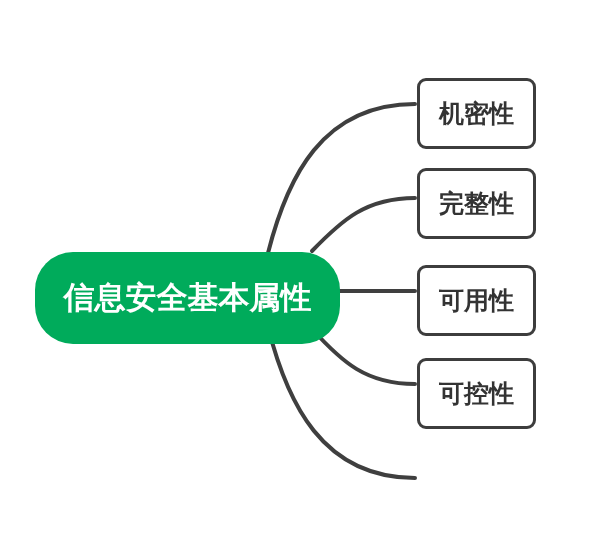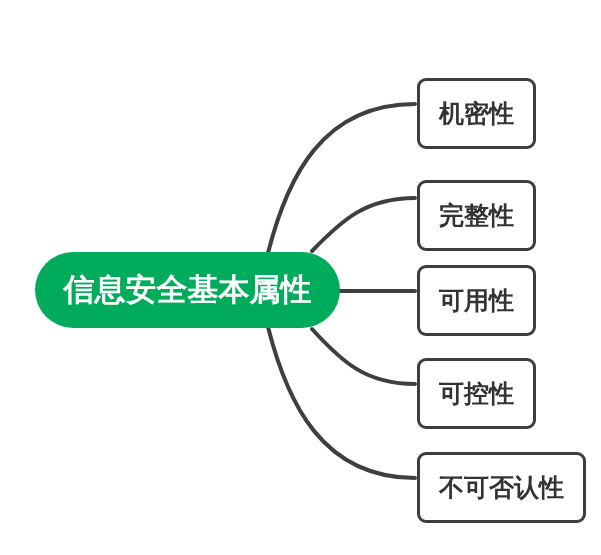--- a/index.html
+++ b/index.html
@@ -34,21 +34,21 @@
     stroke: var(--line-color);
     stroke-width: 4;
     stroke-linecap: round;
   }
 
   .root-node {
     position: absolute;
     left: 35px;
     top: 252px;
     width: 305px;
-    height: 76px;
+    height: 92px;
     background: var(--root-fill);
     border-radius: 38px;
     display: flex;
     align-items: center;
     justify-content: center;
   }
   .root-node .label {
     color: var(--root-text);
     font-size: 31px;
     font-weight: bold;
@@ -69,21 +69,21 @@
     align-items: center;
     justify-content: center;
   }
   .branch-node .label {
     color: var(--box-text);
     font-size: 25px;
     font-weight: bold;
     white-space: nowrap;
   }
   .branch-0 { top: 78px;  }
-  .branch-1 { top: 180px; }
+  .branch-1 { top: 168px; }
   .branch-2 { top: 265px; }
   .branch-3 { top: 358px; }
   .branch-4 { top: 452px; }
 
   .watermark {
     position: absolute;
     left: 430px;
     top: 527px;
     font-size: 15px;
     color: var(--watermark-color);
@@ -117,18 +117,15 @@
   </div>
 
   <div class="branch-node branch-3">
     <span class="label">可控性</span>
   </div>
 
   <div class="branch-node branch-2">
     <span class="label">可用性</span>
   </div>
 
-  <div class="branch-node branch-4">
-    <span class="label">不可否认性</span>
-  </div>
 
 
 </div>
 
 </body></html>

